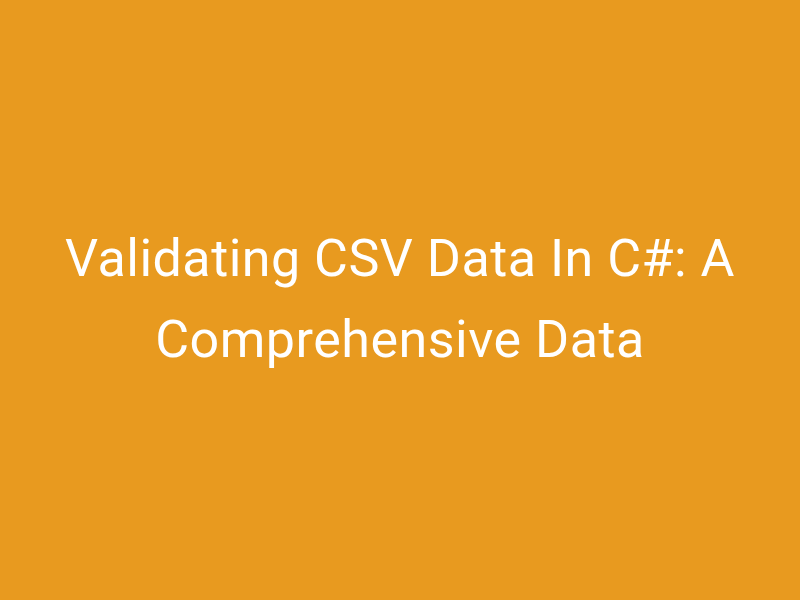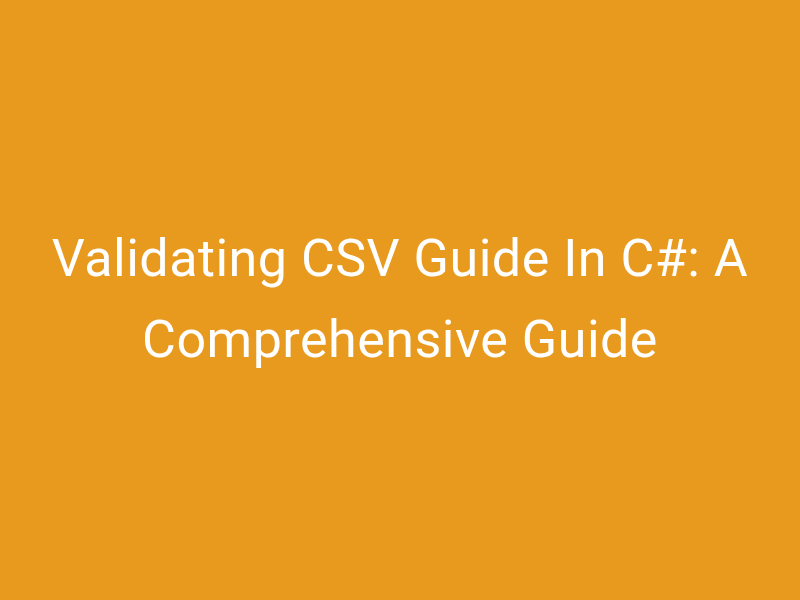--- a/index.html
+++ b/index.html
@@ -22,13 +22,13 @@
       font-weight: 400;
       text-align: center;
       line-height: 1.55;
       padding: 0 40px;
       letter-spacing: 0.5px;
     }
   </style>
 </head>
 <body>
 
-<h1 class="title">Validating CSV Guide In C#: A Comprehensive Guide</h1>
+<h1 class="title">Validating CSV Data In C#: A Comprehensive Data</h1>
 
 </body></html>

